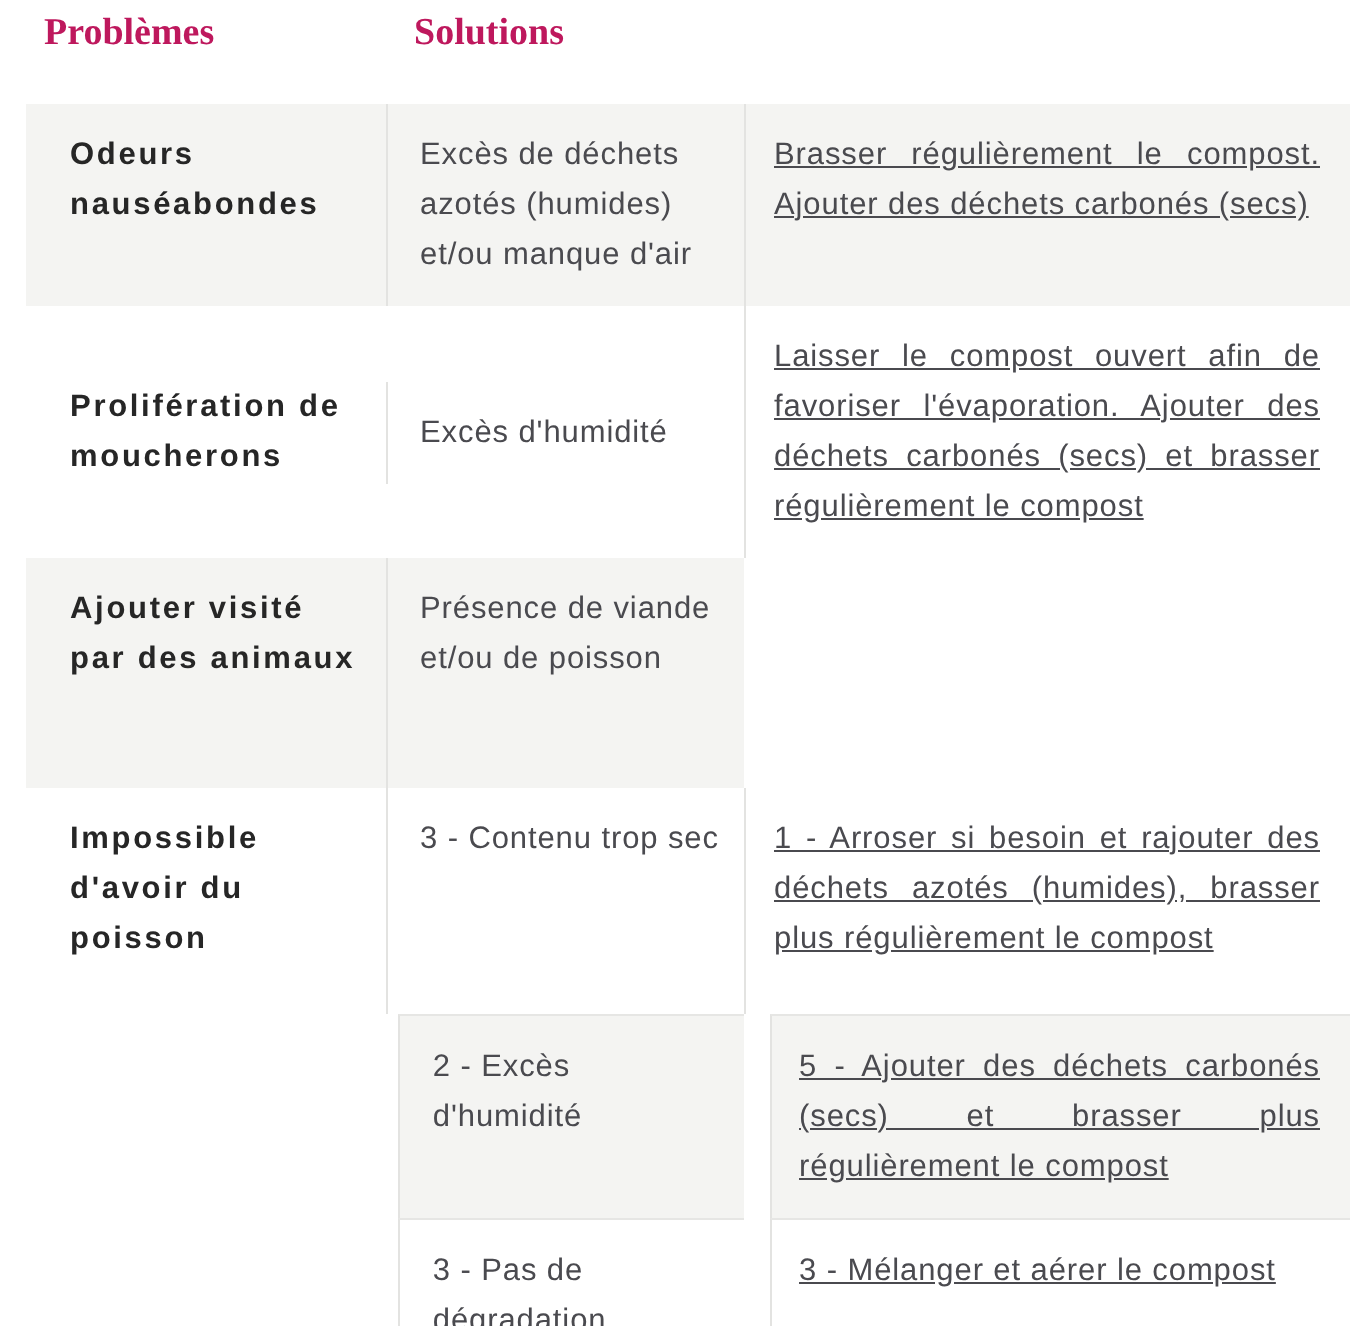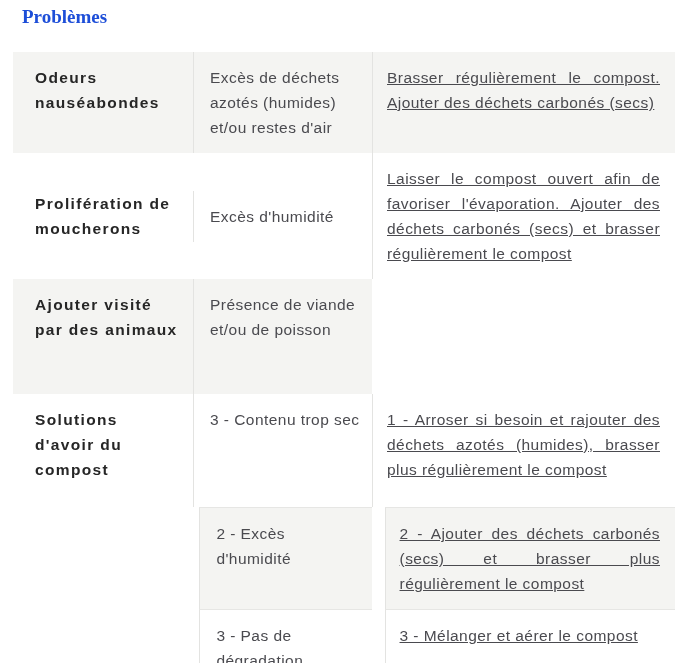--- a/index.html
+++ b/index.html
@@ -25,21 +25,21 @@
   
   .thead {
     display: flex;
     height: 52px;
     box-sizing: border-box;
   }
   .th {
     font-family: "Liberation Serif", "DejaVu Serif", serif;
     font-weight: bold;
     font-size: 19px;
-    color: #1d4ed8;
+    color: #be185d;
     padding-top: 6px;
     box-sizing: border-box;
   }
   .col1 { width: 193px; padding-left: 22px; }
   .col2 { width: 179px; padding-left: 16px; }
   .col3 { width: 303px; padding-left: 14px; }
 
   
   .trow {
     display: flex;
@@ -102,26 +102,27 @@
   .r5 { min-height: 92px; }
   .r6 { min-height: 80px; }
 </style>
 </head>
 <body>
 
 <div class="table-wrap">
 
   <div class="thead">
     <div class="th col1">Problèmes</div>
+    <div class="th col3">Solutions</div>
   </div>
 
   <div class="trow r1 shaded">
     <div class="pad-left-gutter"></div>
     <div class="cell c1" style="width:180px">Odeurs nauséabondes</div>
-    <div class="cell c2 sep-l">Excès de déchets azotés (humides) et/ou restes d'air</div>
+    <div class="cell c2 sep-l">Excès de déchets azotés (humides) et/ou manque d'air</div>
     <div class="cell c3 sep-l">Brasser régulièrement le compost. Ajouter des déchets carbonés (secs)</div>
     <div class="pad-right-gutter"></div>
   </div>
 
   <div class="trow r2">
     <div class="pad-left-gutter"></div>
     <div class="cell c1" style="width:180px">Prolifération de moucherons</div>
     <div class="cell c2 sep-l">Excès d'humidité</div>
     <div class="cell c3 sep-l">Laisser le compost ouvert afin de favoriser l'évaporation. Ajouter des déchets carbonés (secs) et brasser régulièrement le compost</div>
     <div class="pad-right-gutter"></div>
@@ -129,31 +130,31 @@
 
   <div class="trow r3 shaded">
     <div class="pad-left-gutter"></div>
     <div class="cell c1" style="width:180px">Ajouter visité par des animaux</div>
     <div class="cell c2 sep-l">Présence de viande et/ou de poisson</div>
     <div class="pad-right-gutter"></div>
   </div>
 
   <div class="trow r4">
     <div class="pad-left-gutter"></div>
-    <div class="cell c1" style="width:180px">Solutions d'avoir du compost</div>
+    <div class="cell c1" style="width:180px">Impossible d'avoir du poisson</div>
     <div class="cell c2 sep-l">3 - Contenu trop sec</div>
     <div class="cell c3 sep-l">1 - Arroser si besoin et rajouter des déchets azotés (humides), brasser plus régulièrement le compost</div>
     <div class="pad-right-gutter"></div>
   </div>
 
   <div class="trow r5 band">
     <div class="pad-left-gutter"></div>
     <div class="cell c1" style="width:180px"></div>
     <div class="cell c2 sep-l hr-top">2 - Excès d'humidité</div>
-    <div class="cell c3 sep-l hr-top">2 - Ajouter des déchets carbonés (secs) et brasser plus régulièrement le compost</div>
+    <div class="cell c3 sep-l hr-top">5 - Ajouter des déchets carbonés (secs) et brasser plus régulièrement le compost</div>
     <div class="pad-right-gutter"></div>
   </div>
 
   <div class="trow r6">
     <div class="pad-left-gutter"></div>
     <div class="cell c1" style="width:180px"></div>
     <div class="cell c2 sep-l hr-top">3 - Pas de dégradation</div>
     <div class="cell c3 sep-l hr-top">3 - Mélanger et aérer le compost</div>
     <div class="pad-right-gutter"></div>
   </div>

